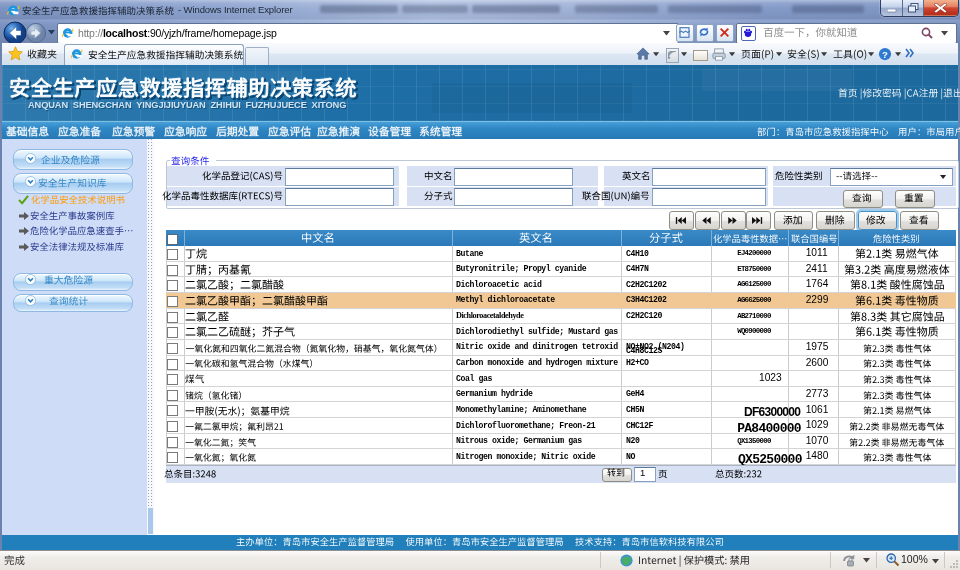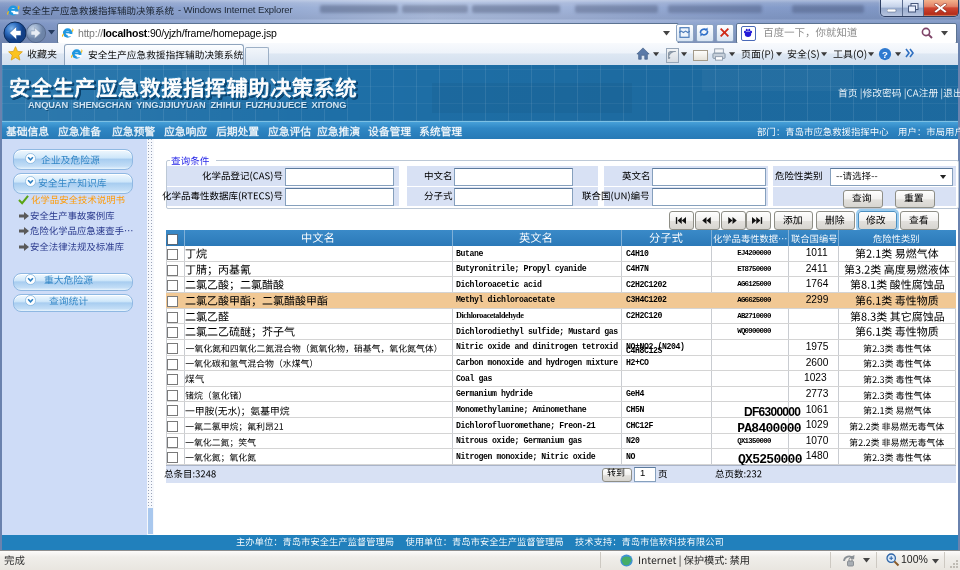--- a/index.html
+++ b/index.html
@@ -1285,21 +1285,21 @@
   </svg>
 <div style="position:absolute;left:166.0px;top:385.8px;width:790.0px;height:1.0px;background:#d4d4d4"></div>
 <div style="position:absolute;left:166.5px;top:374.1px;width:9.0px;height:9.0px;background:#fff;border:1px solid #7a7a7a"></div>
 <svg class="t" style="left:185.0px;top:374.4px;color:#000" width="19.4" height="10.3" viewBox="0 -880 2000 1060">
     <g transform="scale(1,-1)">
       <use href="#g196" x="0"></use>
       <use href="#g157" x="1000"></use>
     </g>
   </svg>
 <div class="lt" style="left:456.0px;top:374.6px;font-size:8.2px;color:#000;font-family:'Liberation Mono',monospace;font-weight:700;letter-spacing:-0.42px">Coal gas</div>
-<div class="lt" style="left:804px;top:373.2px;font-size:10.2px;color:#000;font-family:'Liberation Sans',sans-serif">1023</div>
+<div class="lt" style="left:759px;top:373.2px;font-size:10.2px;color:#000;font-family:'Liberation Sans',sans-serif">1023</div>
 <svg class="t" style="left:862.7px;top:375.0px;color:#000" width="68.5" height="9.5" viewBox="0 -880 7612 1060">
     <g transform="scale(1,-1)">
       <use href="#g151" x="0"></use>
       <use href="#g152" x="1000"></use>
       <use href="#g153" x="1555"></use>
       <use href="#g163" x="1833"></use>
       <use href="#g138" x="2388"></use>
       <use href="#g119" x="3612"></use>
       <use href="#g120" x="4612"></use>
       <use href="#g157" x="5612"></use>

